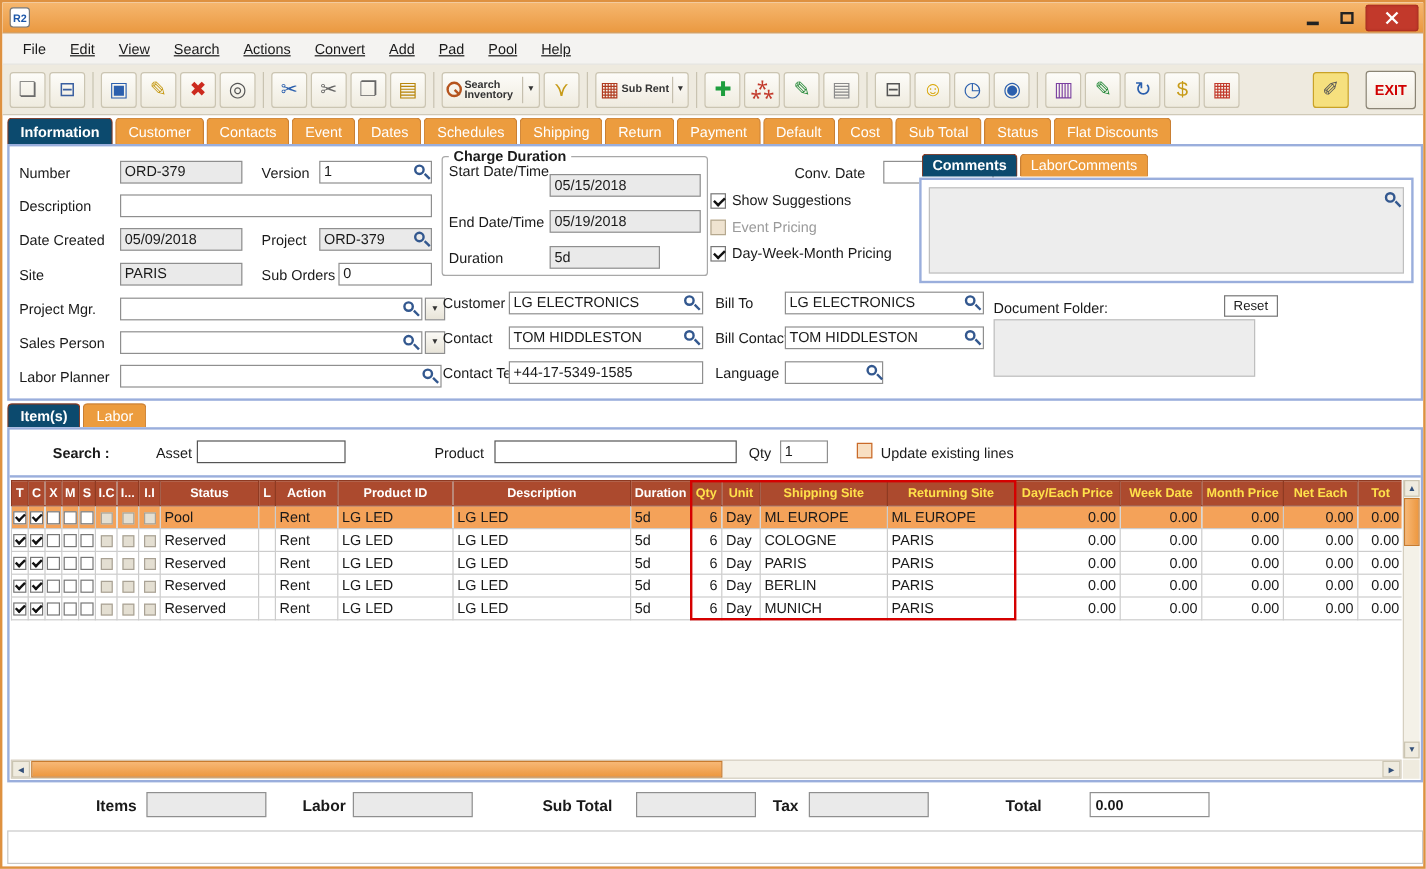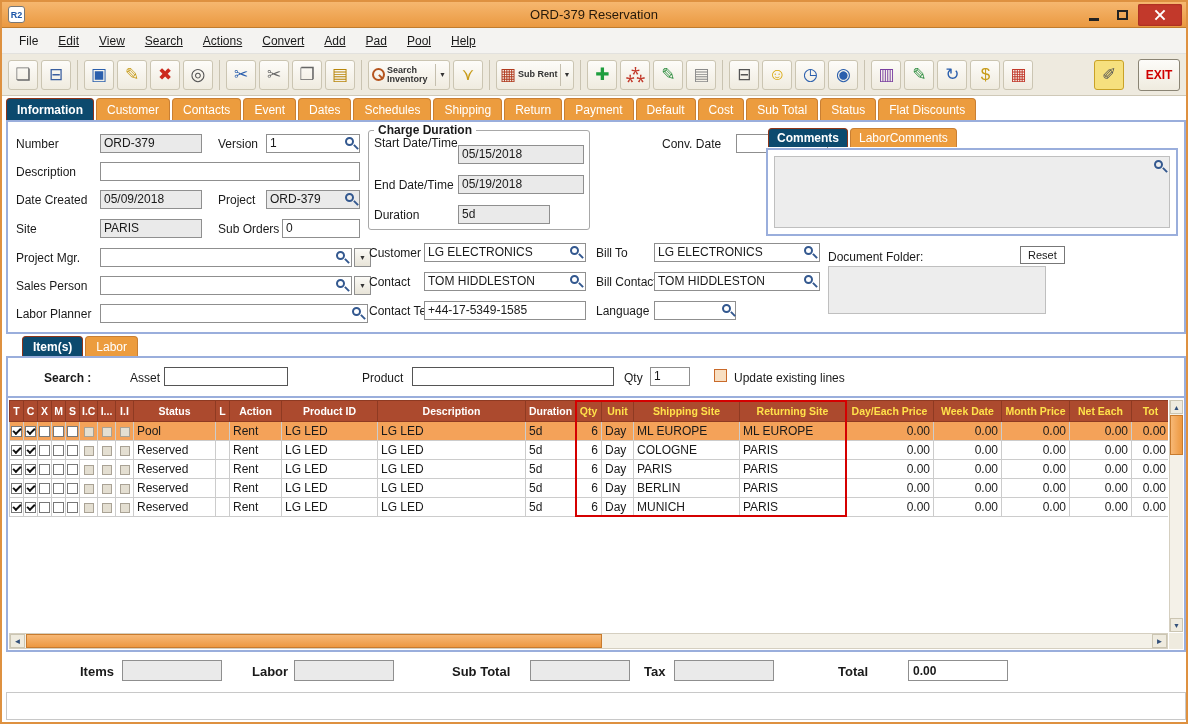--- a/index.html
+++ b/index.html
@@ -80,21 +80,21 @@
   .chkrow { position:absolute; left:0; display:flex; align-items:center; gap:5px; white-space:nowrap; }
   .chkrow.dis .cl { color:#9a9a9a; }
   .ctabs { position:absolute; display:flex; gap:2px; }
   .cmt-outer { position:absolute; border:2px solid #9AAEDC; background:#FFF; }
   .cmt-inner { position:absolute; background:#EDEDED; border:1px solid #BFBFBF; }
   .reset-btn { position:absolute; height:18px; padding:1px 7px; background:#FFF; border:1px solid #777;
     font-size:11px; display:flex; align-items:center; }
   .doc-box { position:absolute; background:#EDEDED; border:1px solid #BFBFBF; }
 
   
-  .items-tabs { position:absolute; left:20px; top:334px; display:flex; gap:2px; height:20px;border-radius:10px; }
+  .items-tabs { position:absolute; left:4px; top:334px; display:flex; gap:2px; height:20px;border-radius:10px; }
   .items-panel { position:absolute; left:4px; top:354px; width:1180px; height:296px;
     background:#FFF; border:2px solid #9AAEDC; }
   .search-row { position:absolute; left:0; top:0; right:0; height:40px; border-bottom:2px solid #9AAEDC; }
   .orange-chk { border-color:#C96A2A; background:#F8DFC2; }
 
   #table-wrap { position:absolute; left:1px; top:42px; right:16px; bottom:18px; overflow:hidden; }
   table { border-collapse:collapse; table-layout:fixed; width:1160px; }
   th { background:#AC4A2E; color:#FFF; font-size:10.5px; font-weight:bold; height:21px;
     border:1px solid #8E3A22; padding:0 2px; overflow:hidden; white-space:nowrap; }
   th.yellow { color:#FFE14A; }
@@ -129,21 +129,20 @@
   .tot-box.white { background:#FFF; font-weight:bold; }
   .statusbar { position:absolute; left:4px; top:690px; width:1180px; height:28px; border:1px solid #C8C8C8; background:#FFF; }
 </style>
 </head>
 <body>
 
 <div class="win">
 
   <div class="titlebar">
     <div class="app-icon">R2</div>
-    <div class="title-text">ORD-379 Reservation</div>
     <div class="win-controls">
       <div class="ctrl">
           <span class="min-glyph"></span>
         </div>
       <div class="ctrl">
           <span class="max-glyph"></span>
         </div>
       <div class="close">
           <i class="x1"></i>
           <i class="x2"></i>
@@ -320,20 +319,34 @@
     <div class="lbl" style="left:366px;top:14px">Start Date/Time</div>
     <div class="inp gray" style="left:450px;top:23px;width:126px">05/15/2018</div>
     <div class="lbl" style="left:366px;top:56px">End Date/Time</div>
     <div class="inp gray" style="left:450px;top:53px;width:126px">05/19/2018</div>
     <div class="lbl" style="left:366px;top:86px">Duration</div>
     <div class="inp gray" style="left:450px;top:83px;width:92px">5d</div>
 
     <div class="lbl" style="left:654px;top:15px">Conv. Date</div>
     <div class="inp" style="left:728px;top:12px;width:92px"></div>
 
+    <div style="position:absolute;left:584px;top:38px;width:210px;height:70px">
+        <div class="chkrow" style="top: 0px;">
+          <span class="chk on"></span>
+          <span class="cl">Show Suggestions</span>
+        </div>
+        <div class="chkrow dis" style="top: 22px;">
+          <span class="chk dis"></span>
+          <span class="cl">Event Pricing</span>
+        </div>
+        <div class="chkrow" style="top: 44px;">
+          <span class="chk on"></span>
+          <span class="cl">Day-Week-Month Pricing</span>
+        </div>
+      </div>
 
     <div class="ctabs" style="left:760px;top:6px">
         <div class="tab sel" style="padding: 2px 8px;">Comments</div>
         <div class="tab" style="padding: 2px 8px;">LaborComments</div>
       </div>
     <div class="cmt-outer" style="left:758px;top:26px;width:412px;height:88px">
       <div class="cmt-inner" style="left:6px;top:6px;width:396px;height:72px"></div>
       <span class="mag" style="left:386px;top:10px"></span>
     </div>
 

